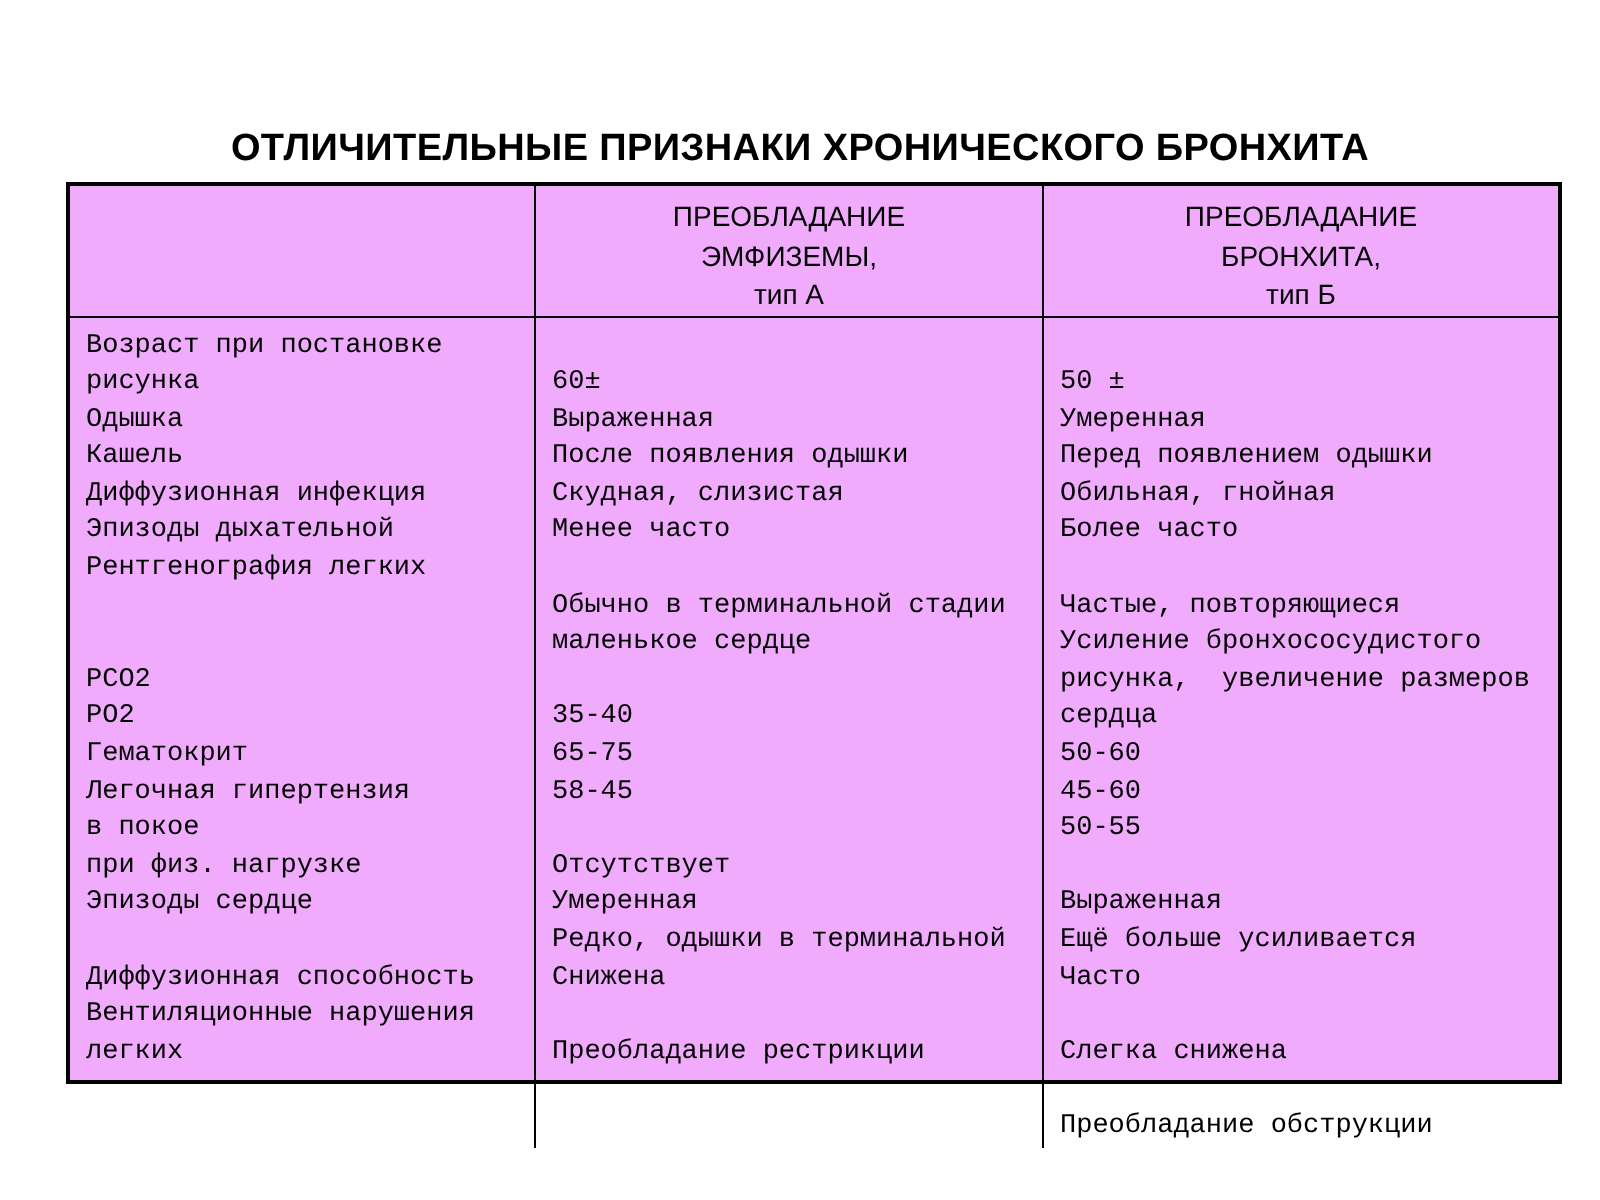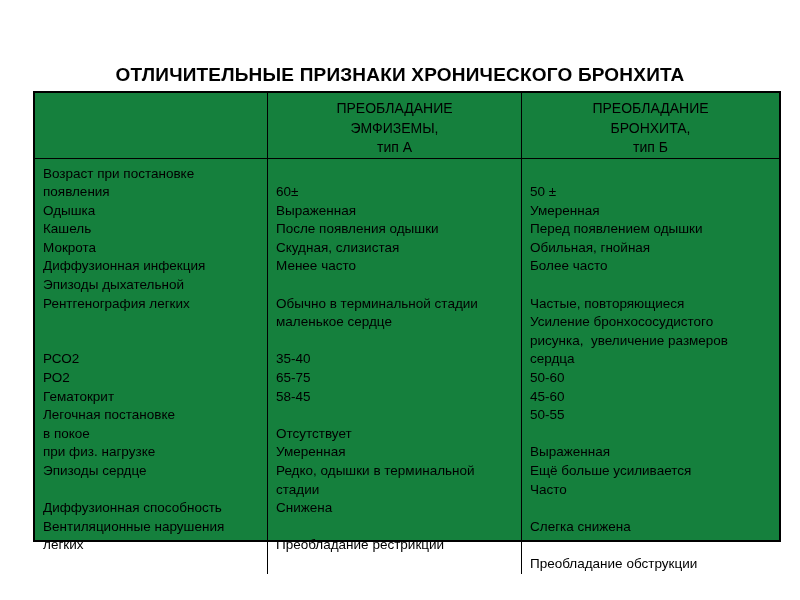--- a/index.html
+++ b/index.html
@@ -21,38 +21,38 @@
     font-size: 19px;
     line-height: 27px;
     letter-spacing: 0.2px;
     white-space: pre-wrap;
   }
   .dtable {
     position: absolute;
     left: 33px; top: 91px;
     width: 748px; height: 451px;
     border: 2px solid #000000;
-    background: #15803d;
+    background: #f0abfc;
     display: flex;
     flex-direction: column;
   }
   .trow { display: flex; width: 100%; }
   .trow.header { height: 68px; border-bottom: 1px solid #000000; }
   .trow.tbody { flex: 1; }
   .tcell { overflow: hidden; }
   .c1 { width: 232px; }
   .c2 { width: 254px; border-left: 1px solid #000000; }
   .c3 { flex: 1; border-left: 1px solid #000000; }
   .header .tcell {
     text-align: center;
     padding-top: 6px;
     font-size: 14px;
   }
   .header .line { min-height: 19.5px; line-height: 19.5px; }
-  .tbody .tcell { padding: 6px 8px 0 8px; font-size: 13.5px; }
+  .tbody .tcell { padding: 6px 8px 0 8px; font-size: 13.5px; font-family: Liberation Mono, monospace; }
   .tbody .line {
     min-height: 18.6px;
     line-height: 18.6px;
     white-space: pre-wrap;
   }
 </style>
 </head>
 <body>
 
 <div class="page-title">
@@ -70,33 +70,32 @@
       </div>
     <div class="tcell c3">
         <div class="line">ПРЕОБЛАДАНИЕ</div>
         <div class="line">БРОНХИТА,</div>
         <div class="line">тип Б</div>
       </div>
   </div>
   <div class="trow tbody">
     <div class="tcell c1">
         <div class="line">Возраст при постановке</div>
-        <div class="line">появления</div>
+        <div class="line">рисунка</div>
         <div class="line">Одышка</div>
         <div class="line">Кашель</div>
-        <div class="line">Мокрота</div>
         <div class="line">Диффузионная инфекция</div>
         <div class="line">Эпизоды дыхательной</div>
         <div class="line">Рентгенография легких</div>
         <div class="line"></div>
         <div class="line"></div>
         <div class="line">РСО2</div>
         <div class="line">РО2</div>
         <div class="line">Гематокрит</div>
-        <div class="line">Легочная постановке</div>
+        <div class="line">Легочная гипертензия</div>
         <div class="line">в покое</div>
         <div class="line">при физ. нагрузке</div>
         <div class="line">Эпизоды сердце</div>
         <div class="line"></div>
         <div class="line">Диффузионная способность</div>
         <div class="line">Вентиляционные нарушения</div>
         <div class="line">легких</div>
       </div>
     <div class="tcell c2">
         <div class="line"></div>
@@ -109,21 +108,20 @@
         <div class="line">Обычно в терминальной стадии</div>
         <div class="line">маленькое сердце</div>
         <div class="line"></div>
         <div class="line">35-40</div>
         <div class="line">65-75</div>
         <div class="line">58-45</div>
         <div class="line"></div>
         <div class="line">Отсутствует</div>
         <div class="line">Умеренная</div>
         <div class="line">Редко, одышки в терминальной</div>
-        <div class="line">стадии</div>
         <div class="line">Снижена</div>
         <div class="line"></div>
         <div class="line">Преобладание рестрикции</div>
       </div>
     <div class="tcell c3">
         <div class="line"></div>
         <div class="line">50 ±</div>
         <div class="line">Умеренная</div>
         <div class="line">Перед появлением одышки</div>
         <div class="line">Обильная, гнойная</div>

